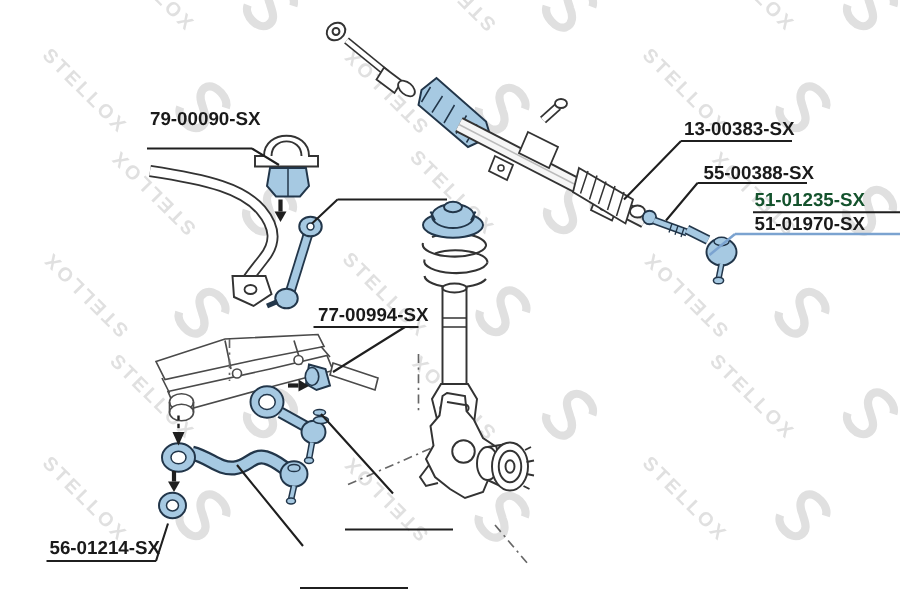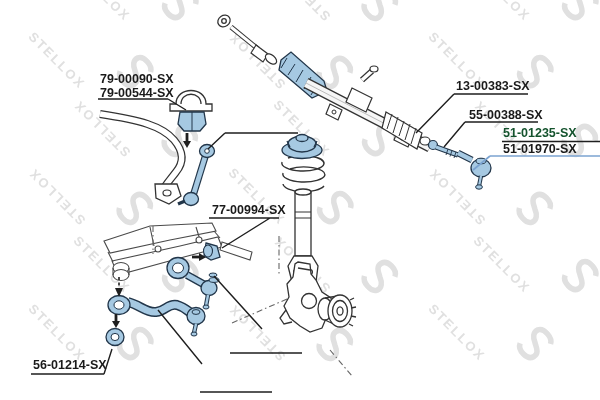--- a/index.html
+++ b/index.html
@@ -351,21 +351,20 @@
       <path d="M31 374 H104 M104 374 L112 349"></path>
     </g>
     <g stroke="#7ba3d0" stroke-width="1.7" fill="none">
       <path d="M490 156 H600"></path>
       <path d="M490 156 L473 170"></path>
     </g>
   </svg>
 
   <div class="lbl" style="left:100px;top:72px">
     <div>79-00090-SX</div>
-    <div>79-00544-SX</div>
   </div>
 
 
   <div class="lbl" style="left:456px;top:79px">
     <div>13-00383-SX</div>
   </div>
 
   <div class="lbl" style="left:469px;top:108px">
     <div>55-00388-SX</div>
   </div>

